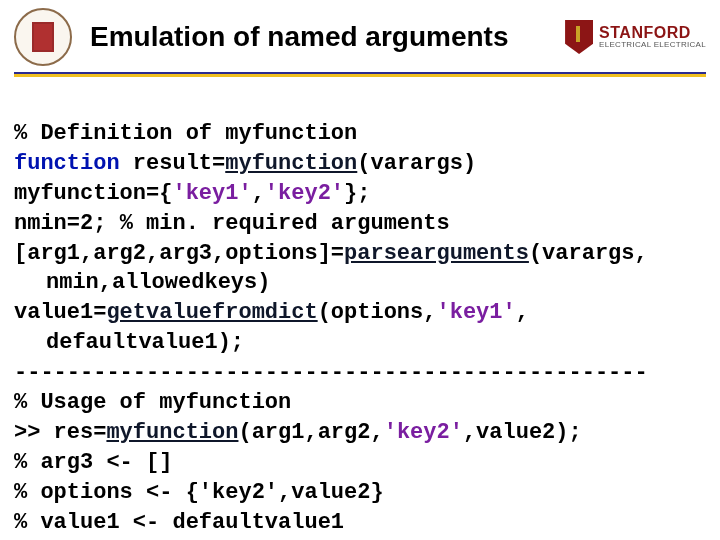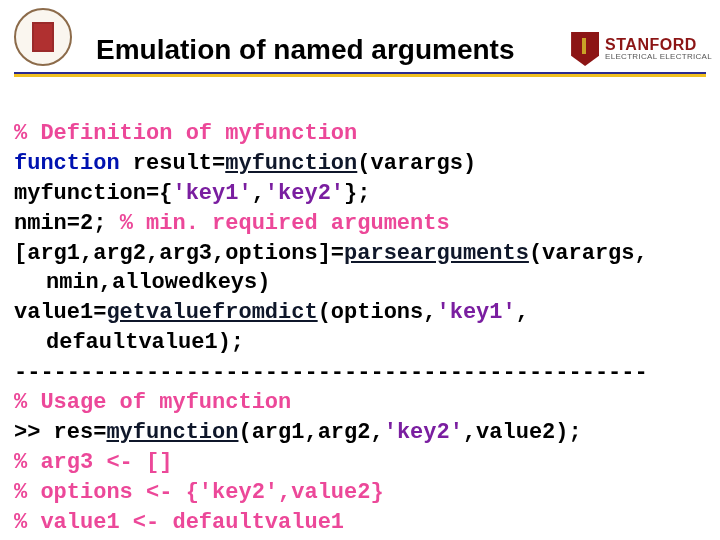--- a/index.html
+++ b/index.html
@@ -5,23 +5,23 @@
   * { margin: 0; padding: 0; box-sizing: border-box; }
   body {
     width: 720px;
     height: 540px;
     background: #ffffff;
     font-family: Arial, Helvetica, sans-serif;
     overflow: hidden;
   }
   .header {
     display: flex;
-    align-items: flex-end;
-    padding: 8px 8px 4px 14px;
-    gap: 18px;
+    align-items: center;
+    padding: 8px 14px 4px 14px;
+    gap: 12px;
   }
   .seal {
     width: 58px;
     height: 58px;
     border-radius: 50%;
     border: 2px solid #8c6b4a;
     display: flex;
     align-items: center;
     justify-content: center;
     flex-shrink: 0;
@@ -71,21 +71,21 @@
   .code {
     padding: 0 14px;
     font-family: "Courier New", Courier, monospace;
     font-weight: bold;
     font-size: 22px;
     line-height: 1.36;
     color: #000;
     white-space: pre-wrap;
     word-break: break-word;
   }
-  .c-comment { color: #ec4899; }
+  .c-comment { color: #000000; }
   .c-kw { color: #0012b0; }
   .c-fn { color: #0f172a; text-decoration: underline; }
   .c-str { color: #7a1ea0; }
   .indent { padding-left: 32px; display: block; }
 </style>
 </head>
 <body>
 
 <div class="header">
   <div class="seal">

